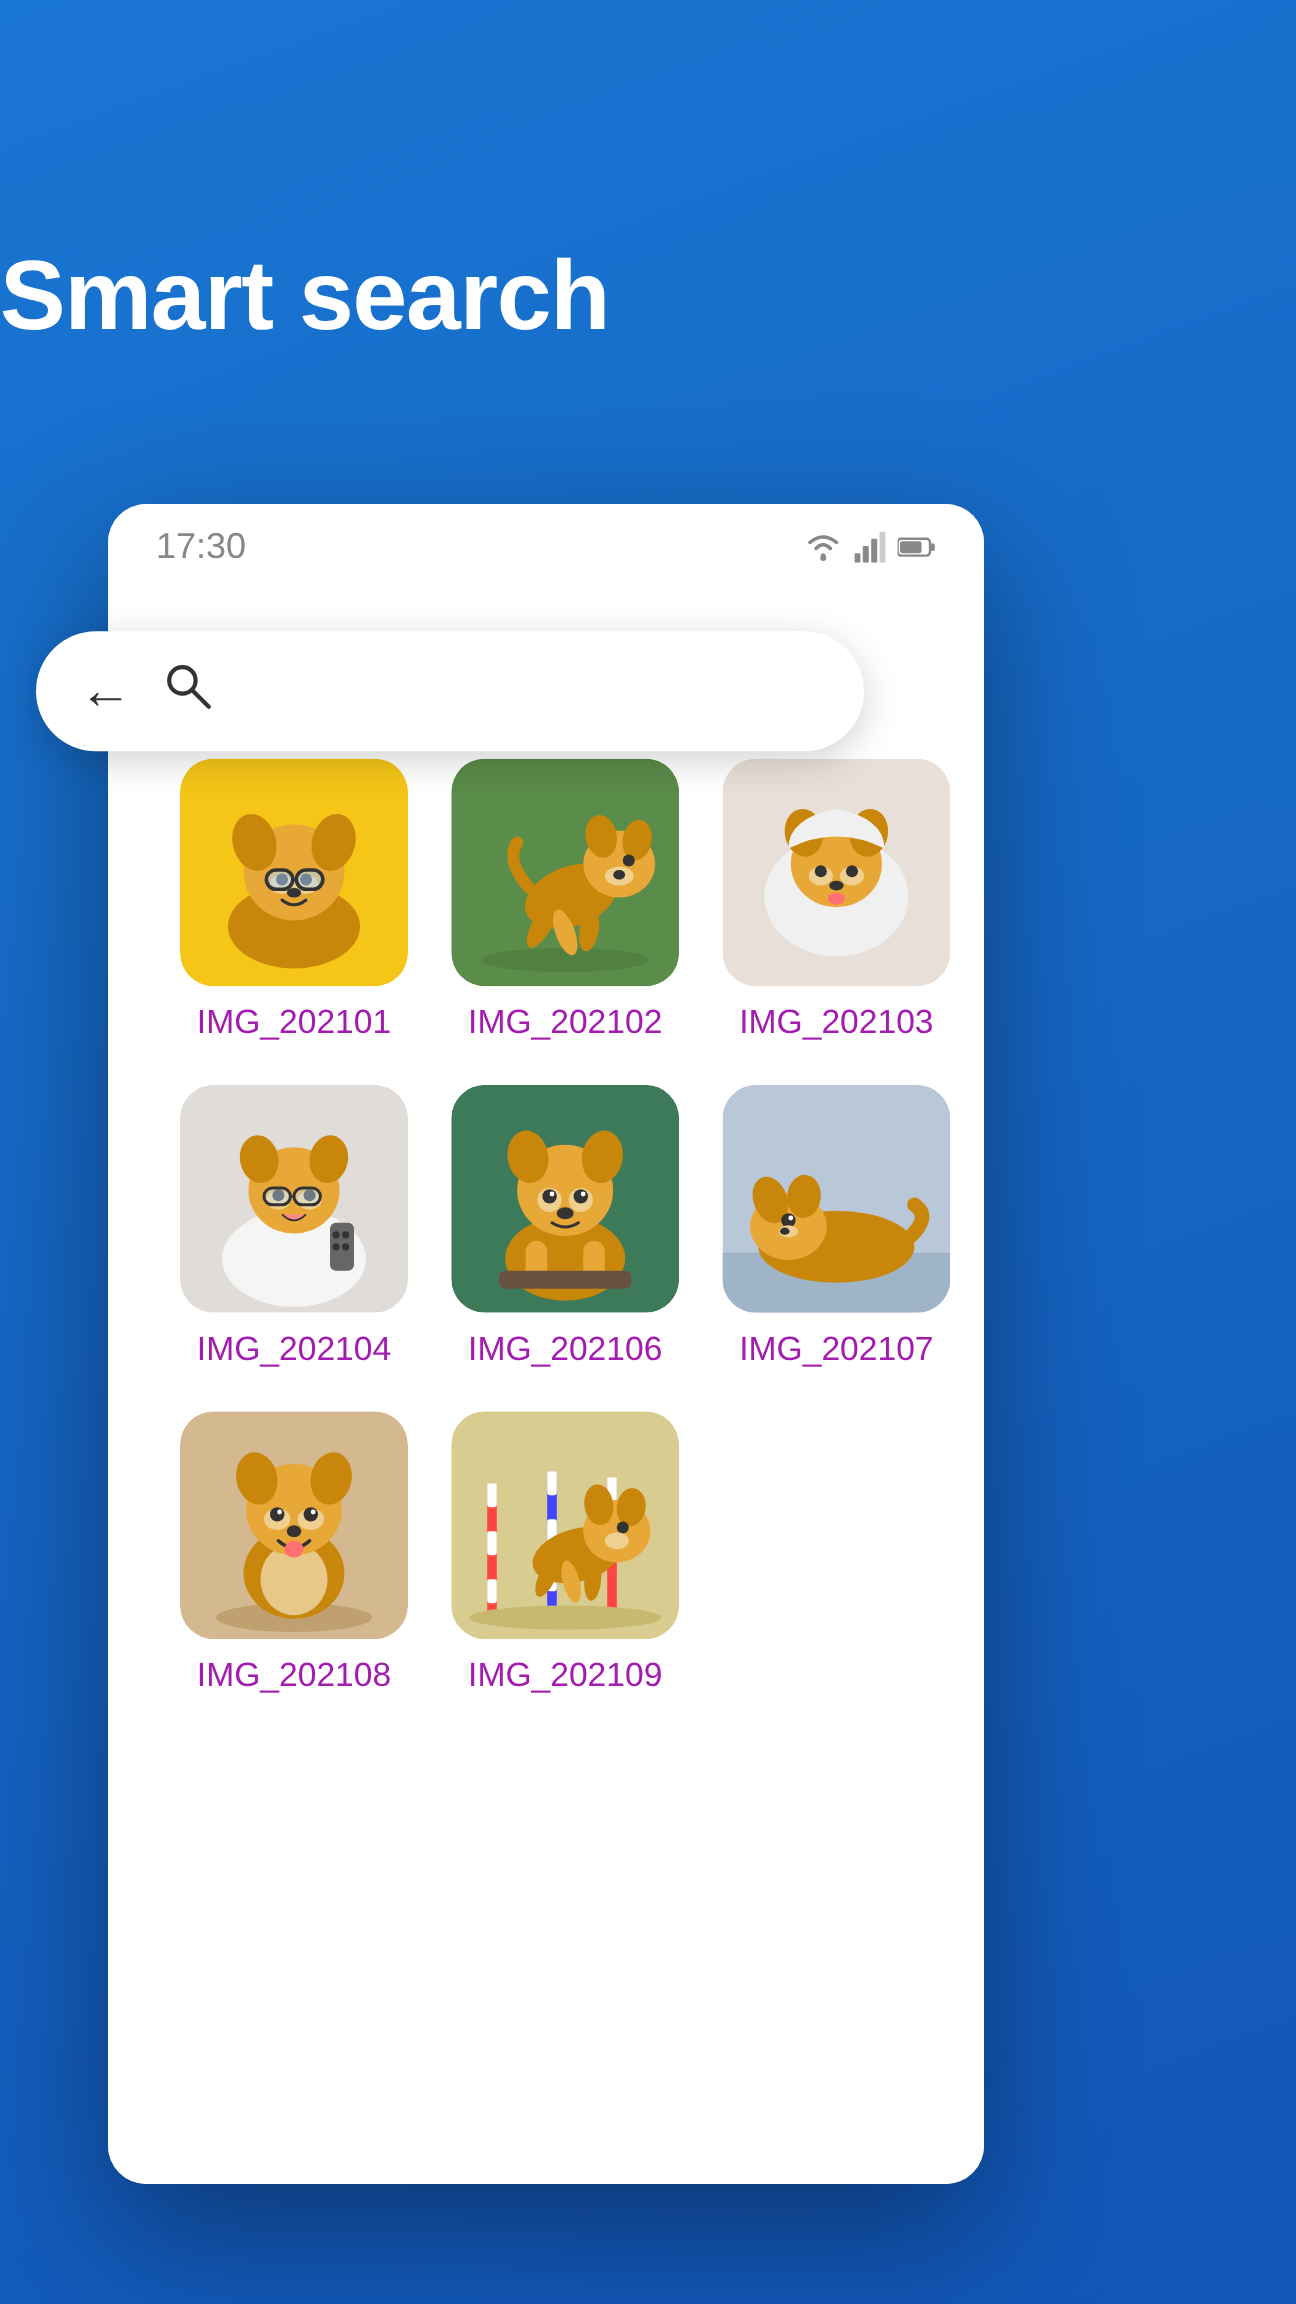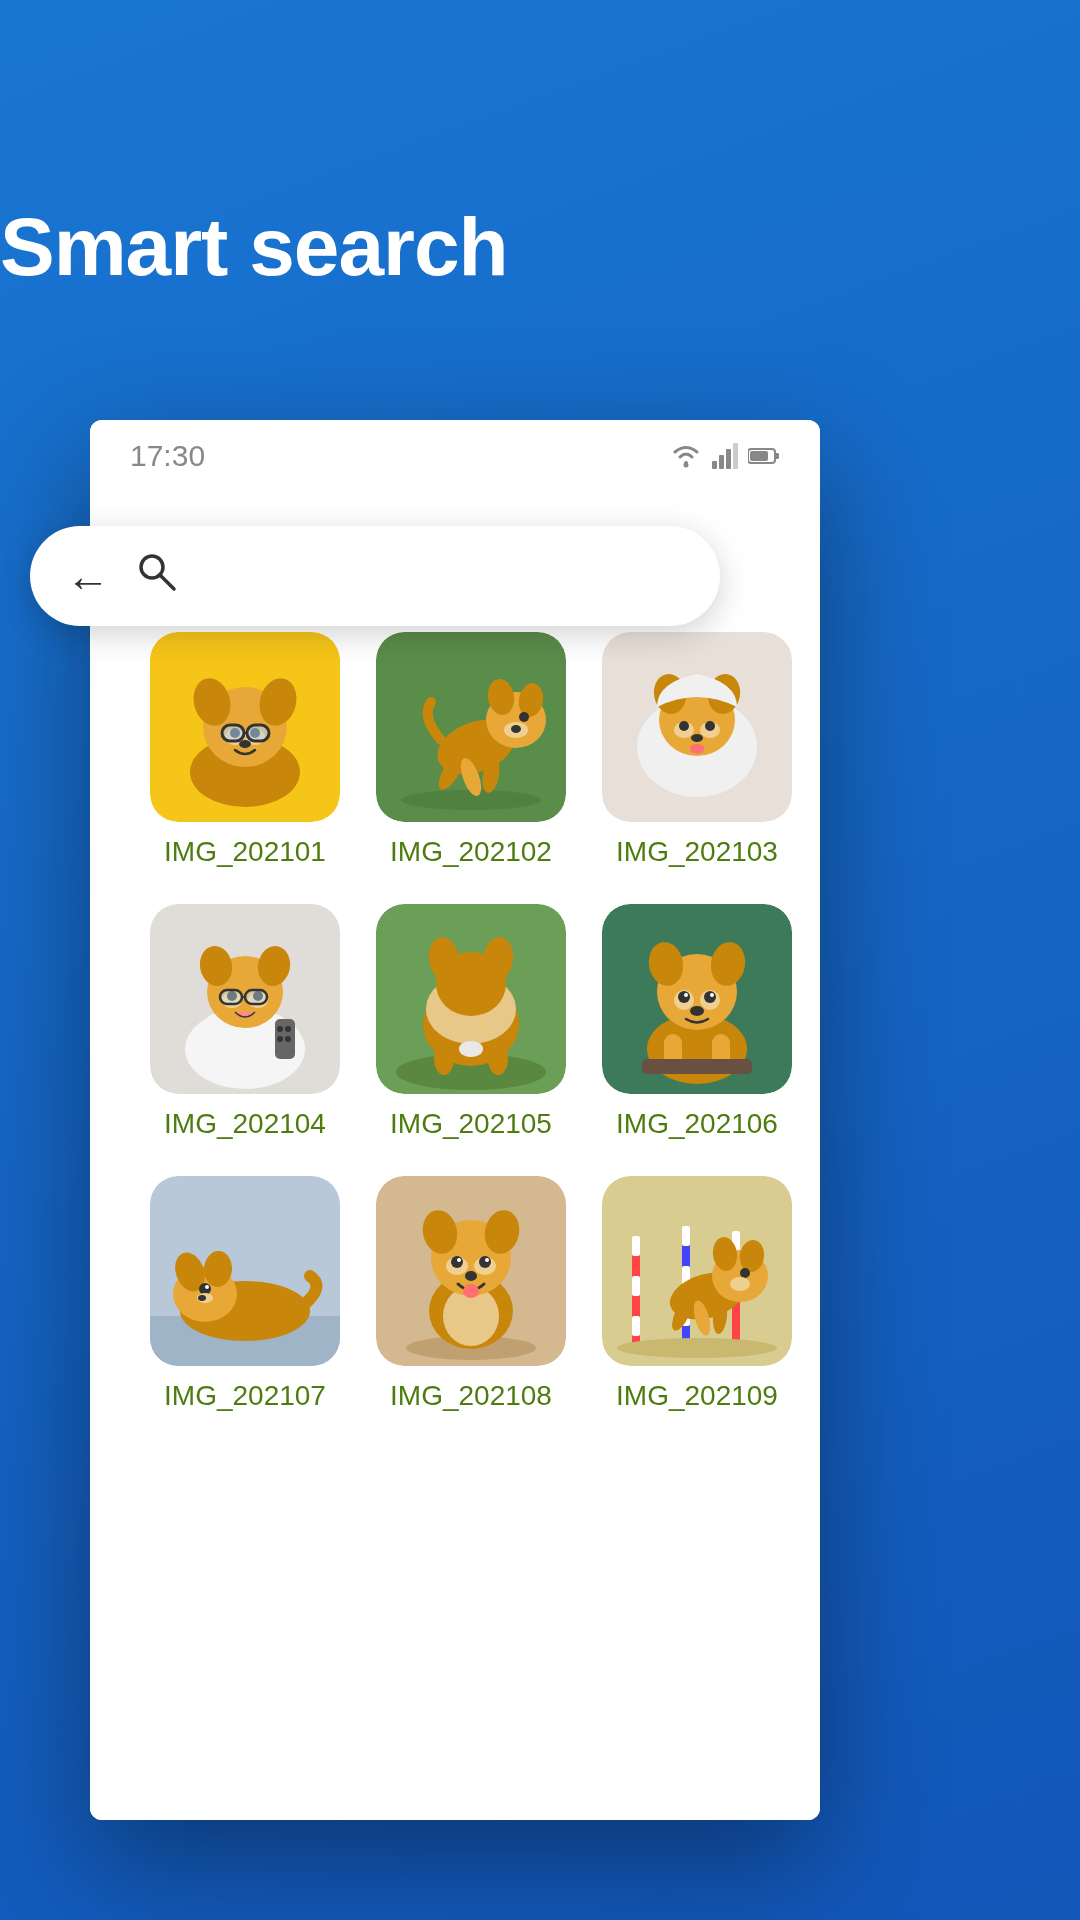--- a/index.html
+++ b/index.html
@@ -32,21 +32,21 @@
     }
 
     
     .phone-mock {
       position: absolute;
       top: 420px;
       left: 90px;
       width: 730px;
       height: 1400px;
       background: #f5f5f5;
-      border-radius: 12px;
+      border-radius: 32px;
       overflow: hidden;
       box-shadow: 0 40px 120px rgba(0,0,0,0.4);
     }
 
     
     .status-bar {
       background: #ffffff;
       height: 72px;
       display: flex;
       align-items: center;
@@ -135,21 +135,21 @@
       width: 190px;
       height: 190px;
       border-radius: 28px;
       overflow: hidden;
       position: relative;
     }
 
     .photo-label {
       margin-top: 14px;
       font-size: 28px;
-      color: #4d7c0f;
+      color: #a21caf;
       font-weight: 400;
       text-align: left;
     }
   </style>
 </head>
 <body>
 
 <div class="bg-blue"></div>
 
 <h1 class="page-title">Smart search</h1>
@@ -282,42 +282,20 @@
 
         <path d="M85 108 Q95 118 105 108" fill="#ff8888" stroke="#333" stroke-width="1.5"></path>
 
         <rect x="125" y="115" width="20" height="40" rx="5" fill="#666"></rect>
         <circle cx="130" cy="125" r="3" fill="#333"></circle>
         <circle cx="138" cy="125" r="3" fill="#333"></circle>
         <circle cx="130" cy="135" r="3" fill="#333"></circle>
         <circle cx="138" cy="135" r="3" fill="#333"></circle>
       </svg></div>
           <div class="photo-label">IMG_202104</div>
-        </div>
-        <div class="photo-item">
-          <div class="photo-thumb"><svg viewBox="0 0 190 190" xmlns="http://www.w3.org/2000/svg">
-        <rect width="190" height="190" fill="#6b9e56" rx="28"></rect>
-
-        <ellipse cx="95" cy="168" rx="75" ry="18" fill="#5a8840"></ellipse>
-
-        <ellipse cx="95" cy="120" rx="48" ry="42" fill="#c8860a"></ellipse>
-
-        <ellipse cx="95" cy="105" rx="45" ry="35" fill="#e8c888"></ellipse>
-
-        <ellipse cx="95" cy="80" rx="35" ry="32" fill="#c8860a"></ellipse>
-
-        <ellipse cx="68" cy="55" rx="15" ry="22" fill="#c8860a" transform="rotate(-8 68 55)"></ellipse>
-        <ellipse cx="122" cy="55" rx="15" ry="22" fill="#c8860a" transform="rotate(8 122 55)"></ellipse>
-
-        <ellipse cx="95" cy="145" rx="12" ry="8" fill="#e8e8e8"></ellipse>
-
-        <ellipse cx="68" cy="155" rx="10" ry="16" fill="#c8860a"></ellipse>
-        <ellipse cx="122" cy="155" rx="10" ry="16" fill="#c8860a"></ellipse>
-      </svg></div>
-          <div class="photo-label">IMG_202105</div>
         </div>
         <div class="photo-item">
           <div class="photo-thumb"><svg viewBox="0 0 190 190" xmlns="http://www.w3.org/2000/svg">
         <rect width="190" height="190" fill="#3d7a5a" rx="28"></rect>
 
         <ellipse cx="95" cy="145" rx="50" ry="35" fill="#c8860a"></ellipse>
 
         <rect x="62" y="130" width="18" height="40" rx="9" fill="#e8a838"></rect>
         <rect x="110" y="130" width="18" height="40" rx="9" fill="#e8a838"></rect>
 

